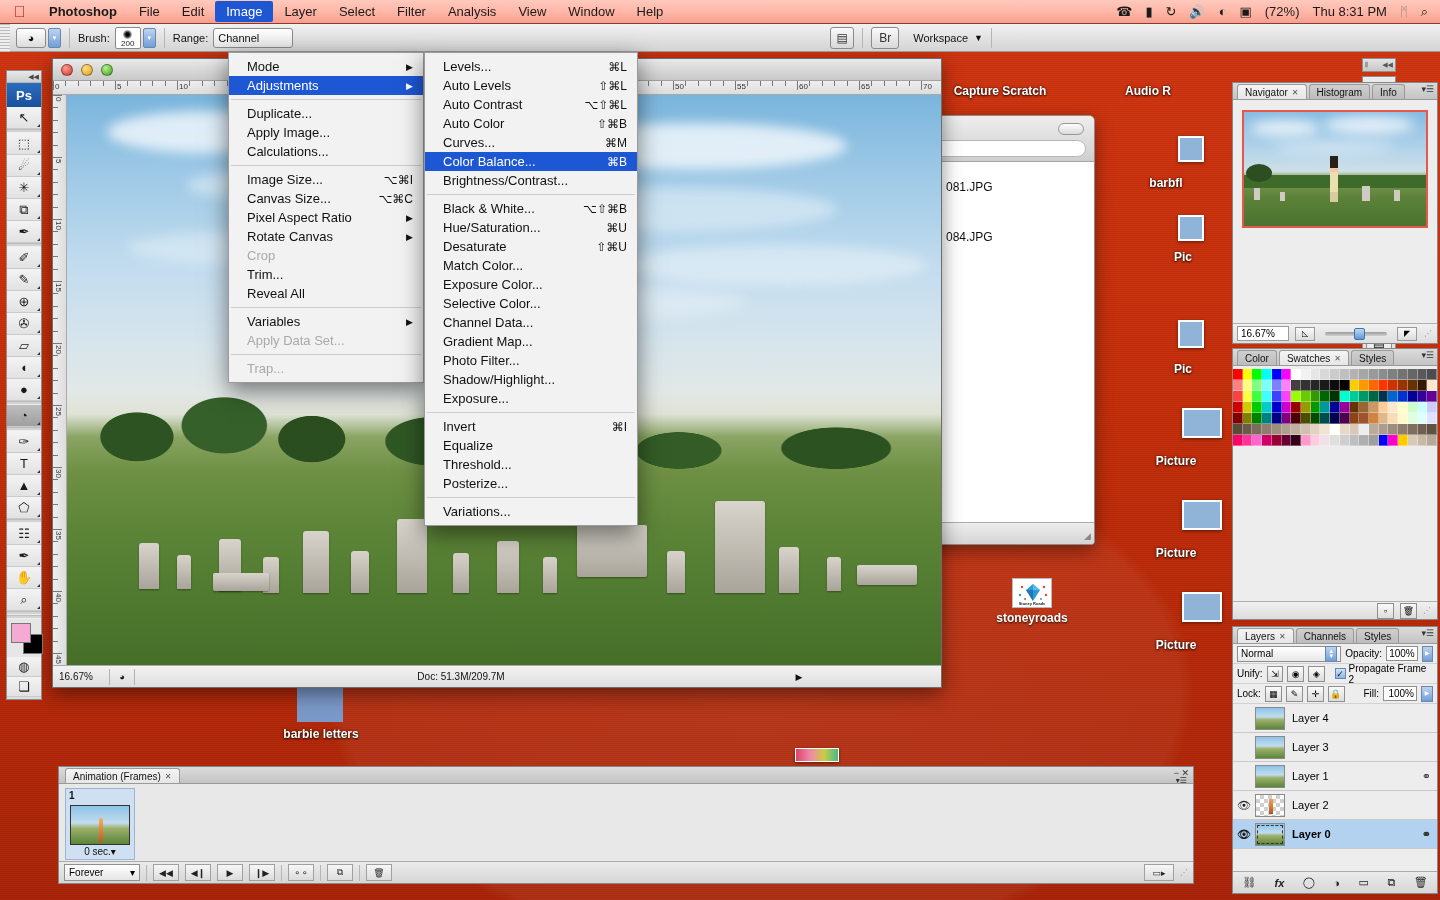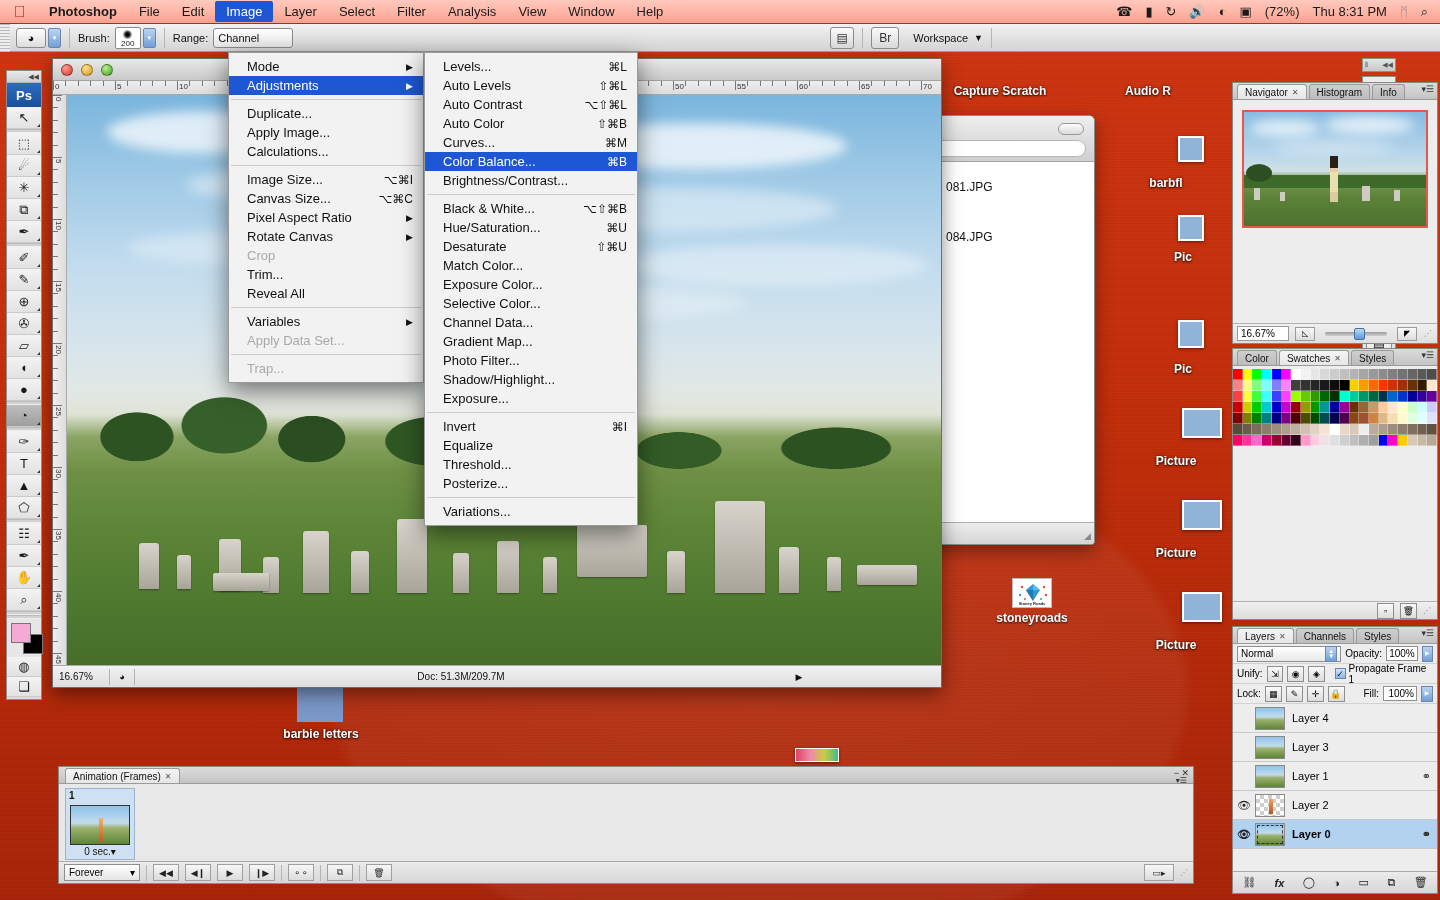--- a/index.html
+++ b/index.html
@@ -1016,21 +1016,21 @@
     <div class="stepper">▶</div>
   </div>
 
   <div class="lp-row">
     <span>Unify:</span>
     <div class="tinybtn">⇲</div>
     <div class="tinybtn">◉</div>
     <div class="tinybtn">◈</div>
     <span style="margin-left:6px;display:flex;align-items:center;gap:3px;">
       <span style="width:11px;height:11px;border:1px solid #6b86ab;background:linear-gradient(180deg,#cfe3fa,#8db7e3);color:#123;font-size:9px;line-height:10px;text-align:center;">✓</span>
-      <span>Propagate Frame 1</span>
+      <span>Propagate Frame 2</span>
     </span>
   </div>
 
   <div class="lp-row">
     <span>Lock:</span>
     <div class="tinybtn">▦</div>
     <div class="tinybtn">✎</div>
     <div class="tinybtn">✛</div>
     <div class="tinybtn">🔒</div>
     <span style="margin-left:auto;">Fill:</span>

